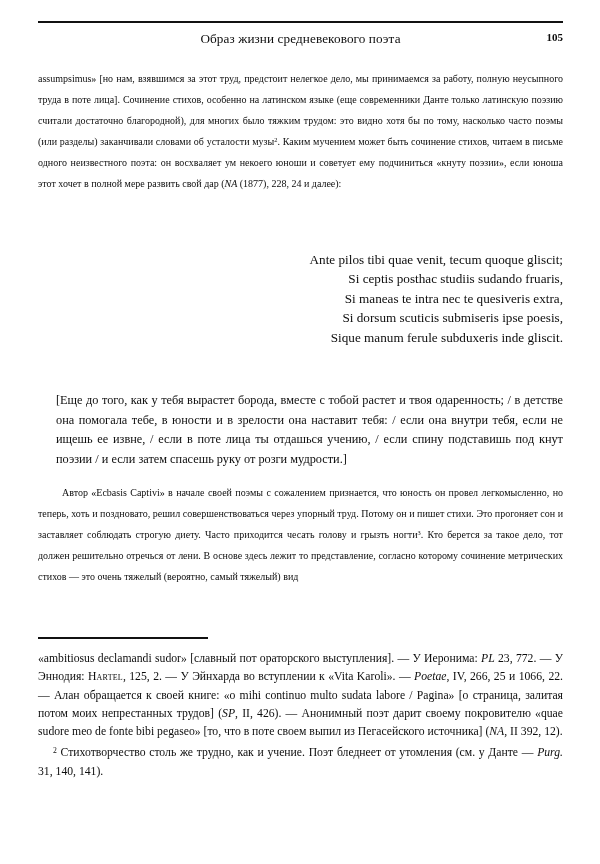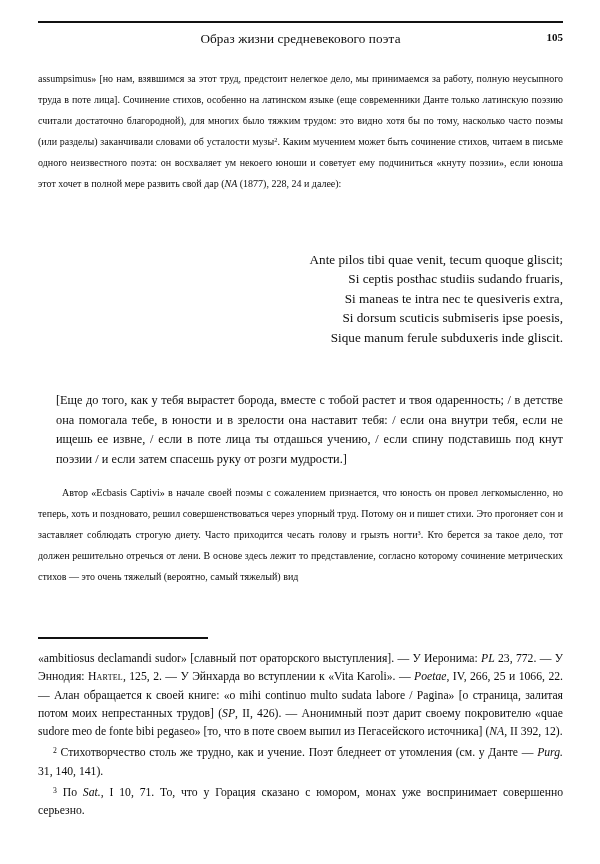--- a/index.html
+++ b/index.html
@@ -169,16 +169,15 @@
 
   <div class="body-block" id="para-2">
     <p class="indent-first">Автор «Ecbasis Captivi» в начале своей поэмы с сожалением признается, что юность он провел легкомысленно, но теперь, хоть и поздновато, решил совершенствоваться через упорный труд. Потому он и пишет стихи. Это прогоняет сон и заставляет соблюдать строгую диету. Часто приходится чесать голову и грызть ногти<sup>3</sup>. Кто берется за такое дело, тот должен решительно отречься от лени. В основе здесь лежит то представление, согласно которому сочинение метрических стихов — это очень тяжелый (вероятно, самый тяжелый) вид</p>
   </div>
 
   <div class="fn-rule"></div>
 
   <div class="footnotes">
     <p>«ambitiosus declamandi sudor» [славный пот ораторского выступления]. — У Иеронима: <i>PL</i> 23, 772. — У Эннодия: <span class="smallcaps">Hartel</span>, 125, 2. — У Эйнхарда во вступлении к «Vita Karoli». — <i>Poetae</i>, IV, 266, 25 и 1066, 22. — Алан обращается к своей книге: «o mihi continuo multo sudata labore / Pagina» [о страница, залитая потом моих непрестанных трудов] (<i>SP</i>, II, 426). — Анонимный поэт дарит своему покровителю «quae sudore meo de fonte bibi pegaseo» [то, что в поте своем выпил из Пегасейского источника] (<i>NA</i>, II 392, 12).</p>
     <p class="fn-indent"><span class="fn-marker">2</span> Стихотворчество столь же трудно, как и учение. Поэт бледнеет от утомления (см. у Данте — <i>Purg.</i> 31, 140, 141).</p>
-    <p class="fn-indent"><span class="fn-marker">3</span> По <i>Sat.</i>, I 10, 71. То, что у Горация сказано с юмором, монах уже воспринимает совершенно серьезно.</p>
   </div>
 
 </div>
 
 </body></html>

